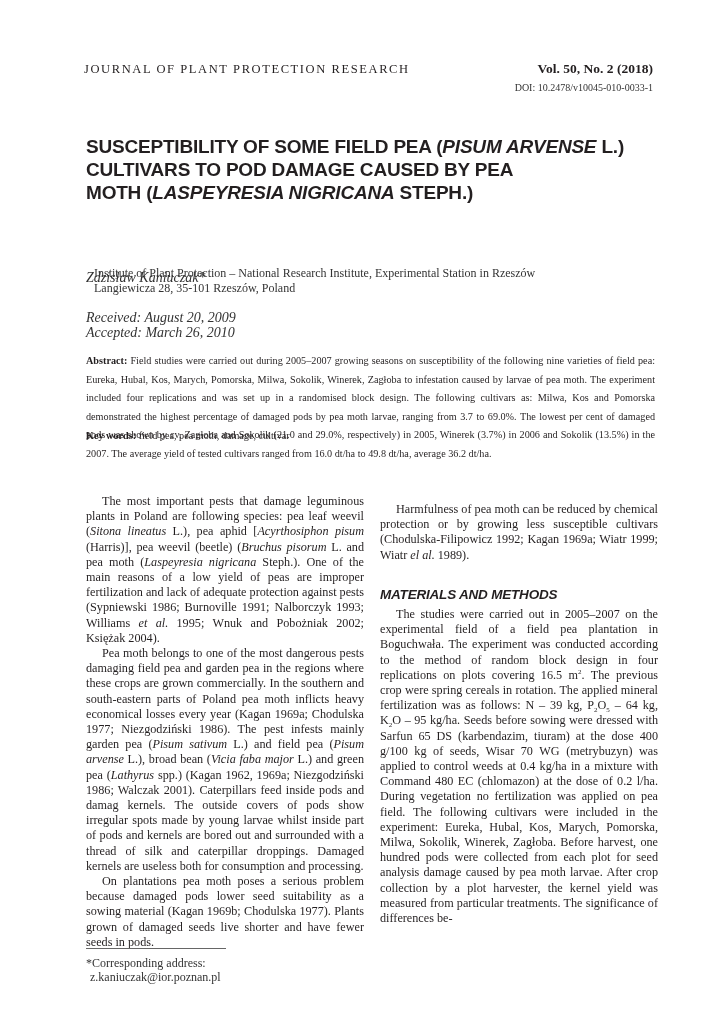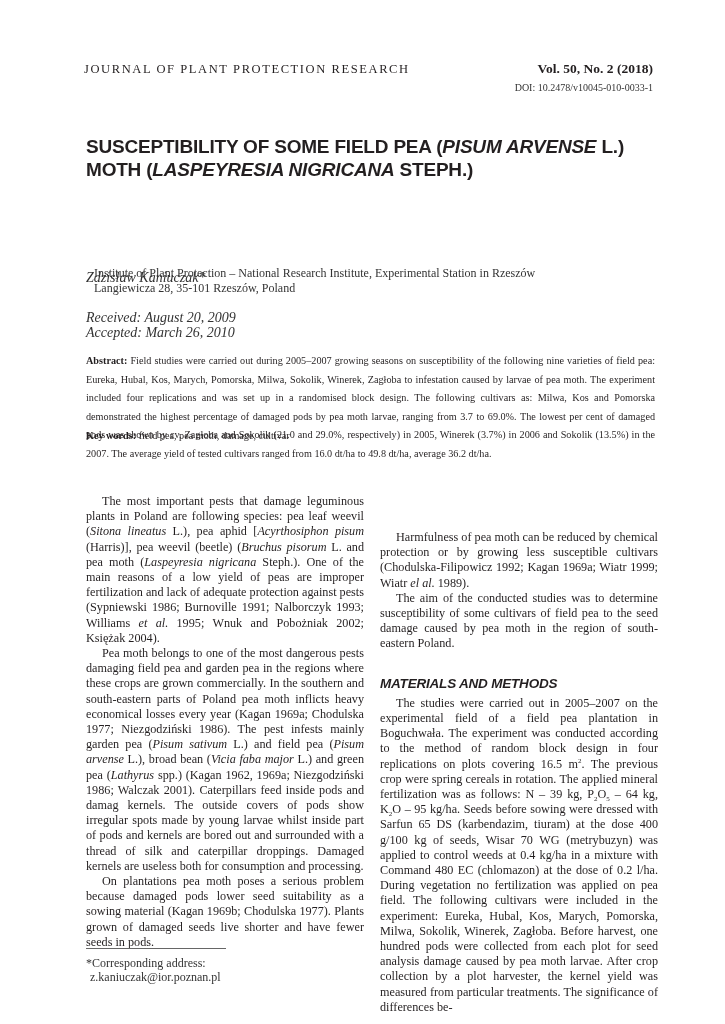--- a/index.html
+++ b/index.html
@@ -11,37 +11,38 @@
   .title i { font-style: italic; }
   .author { position: absolute; left: 86px; top: 222px; font-style: italic; font-size: 14px; color: #333; margin-top: 48px; }
   .affil { position: absolute; left: 94px; top: 266px; font-size: 12px; line-height: 14.5px; color: #333; }
   .dates { position: absolute; left: 86px; top: 310px; font-size: 14px; line-height: 15px; font-style: italic; color: #333; }
   .abstract { position: absolute; left: 86px; top: 352px; width: 569px; font-size: 10.2px; line-height: 18.5px; text-align: justify; color: #231f20; }
   .abstract b, .keywords b { font-weight: bold; text-align: center; }
   .keywords { position: absolute; left: 86px; top: 430px; font-size: 10.2px; color: #231f20; }
   .col { position: absolute; width: 278px; font-size: 12.2px; line-height: 15.2px; text-align: justify; }
   .col p { margin: 0; text-indent: 16px; }
   .col1 { left: 86px; top: 494px; }
-  .col2 { left: 380px; top: 502px; margin-top: 28px; }
+  .col2 { left: 380px; top: 502px; }
   h2 { font-family: "Liberation Sans", "DejaVu Sans", sans-serif; font-weight: bold; font-size: 13.5px; margin: 0 0 5px 0; letter-spacing: -0.2px; }
   .mm-heading { margin-top: 24px; font-style: italic; }
   .footnote-rule { position: absolute; left: 86px; top: 948px; width: 140px; height: 1px; background: #666; }
   .footnote { position: absolute; left: 86px; top: 956px; font-size: 12px; line-height: 14px; color: #333; }
   .footnote .email { padding-left: 4px; }
   sub, sup { font-size: 7px; line-height: 0; }
 </style>
 </head>
 <body>
 
 <div class="journal">JOURNAL OF PLANT PROTECTION RESEARCH</div>
 <div class="vol">Vol. 50, No. 2 (2018)</div>
 <div class="doi">DOI: 10.2478/v10045-010-0033-1</div>
 
 <div class="title">
   <div><span>SUSCEPTIBILITY OF SOME FIELD PEA (</span><i>PISUM ARVENSE</i><span> L.)</span></div>
+  <div>CULTIVARS TO POD DAMAGE CAUSED BY PEA</div>
   <div><span>MOTH (</span><i>LASPEYRESIA NIGRICANA</i><span> STEPH.)</span></div>
 </div>
 
 <div class="author">Zdzisław Kaniuczak*</div>
 
 <div class="affil">
   <div>Institute of Plant Protection – National Research Institute, Experimental Station in Rzeszów</div>
   <div>Langiewicza 28, 35-101 Rzeszów, Poland</div>
 </div>
 
@@ -55,21 +56,20 @@
 <div class="keywords"><b>Key words:</b><span> field pea, pea moth, damage, cultivar</span></div>
 
 <div class="col col1">
   <p>The most important pests that damage leguminous plants in Poland  are following species: pea leaf weevil (<i>Sitona lineatus</i> L.), pea aphid [<i>Acyrthosiphon pisum</i> (Harris)],  pea weevil (beetle) (<i>Bruchus pisorum</i> L. and pea moth (<i>Laspeyresia nigricana</i> Steph.). One of the main reasons of a low yield of peas are improper fertilization and lack of adequate protection against pests (Sypniewski 1986; Burnoville 1991; Nalborczyk 1993; Williams <i>et al.</i> 1995; Wnuk and Pobożniak 2002; Księżak 2004).</p>
   <p>Pea moth belongs to one of the most dangerous pests damaging  field pea and garden pea in the regions where these crops are grown commercially. In the southern and south-eastern parts of  Poland pea moth inflicts heavy economical losses every year (Kagan 1969a; Chodulska 1977; Niezgodziński 1986). The pest infests mainly garden pea (<i>Pisum sativum</i> L.) and field pea (<i>Pisum arvense</i> L.), broad bean (<i>Vicia faba major</i> L.) and green pea (<i>Lathyrus</i> spp.) (Kagan 1962, 1969a; Niezgodziński 1986; Walczak 2001). Caterpillars feed inside pods and damag kernels. The outside covers of pods show irregular spots made by young larvae whilst inside part of pods and kernels are bored out and surrounded with a thread of silk and caterpillar droppings. Damaged kernels are useless both for consumption and processing.</p>
   <p>On plantations pea moth poses a serious  problem because damaged pods lower seed suitability as a sowing material (Kagan 1969b; Chodulska 1977). Plants grown of damaged seeds live shorter and have fewer seeds in pods.</p>
 </div>
 
 <div class="col col2">
   <p>Harmfulness of pea moth can be reduced by chemical protection or by growing  less susceptible cultivars (Chodulska-Filipowicz 1992; Kagan 1969a; Wiatr 1999; Wiatr <i>el al.</i> 1989).</p>
-  <p>The aim of the conducted studies was to determine susceptibility of some cultivars of field pea to the seed damage caused by pea moth in the region of south-eastern Poland.</p>
   <h2 class="mm-heading">MATERIALS AND METHODS</h2>
   <p>The studies were carried out in 2005–2007 on the experimental field of a field pea plantation in Boguchwała. The experiment was conducted according to the method of random block design in four replications on plots covering 16.5 m<sup>2</sup>. The previous crop were spring cereals in rotation. The applied mineral fertilization was as follows: N – 39 kg, P<sub>2</sub>O<sub>5</sub> – 64 kg, K<sub>2</sub>O – 95 kg/ha. Seeds before sowing were dressed with Sarfun 65 DS (karbendazim, tiuram) at the dose 400 g/100 kg of seeds, Wisar 70 WG (metrybuzyn) was applied to control weeds at 0.4 kg/ha in a mixture with Command 480 EC (chlomazon) at the dose of 0.2 l/ha. During vegetation no fertilization was applied on pea field. The following cultivars were included in the experiment: Eureka, Hubal, Kos, Marych, Pomorska, Milwa, Sokolik, Winerek, Zagłoba. Before harvest, one hundred pods were collected from each plot  for seed analysis damage caused by pea moth larvae. After crop collection by a  plot harvester, the kernel yield was measured from particular treatments. The significance of differences be-</p>
 </div>
 
 <div class="footnote-rule"></div>
 <div class="footnote">
   <div>*Corresponding address:</div>
   <div class="email">z.kaniuczak@ior.poznan.pl</div>
 </div>
 

